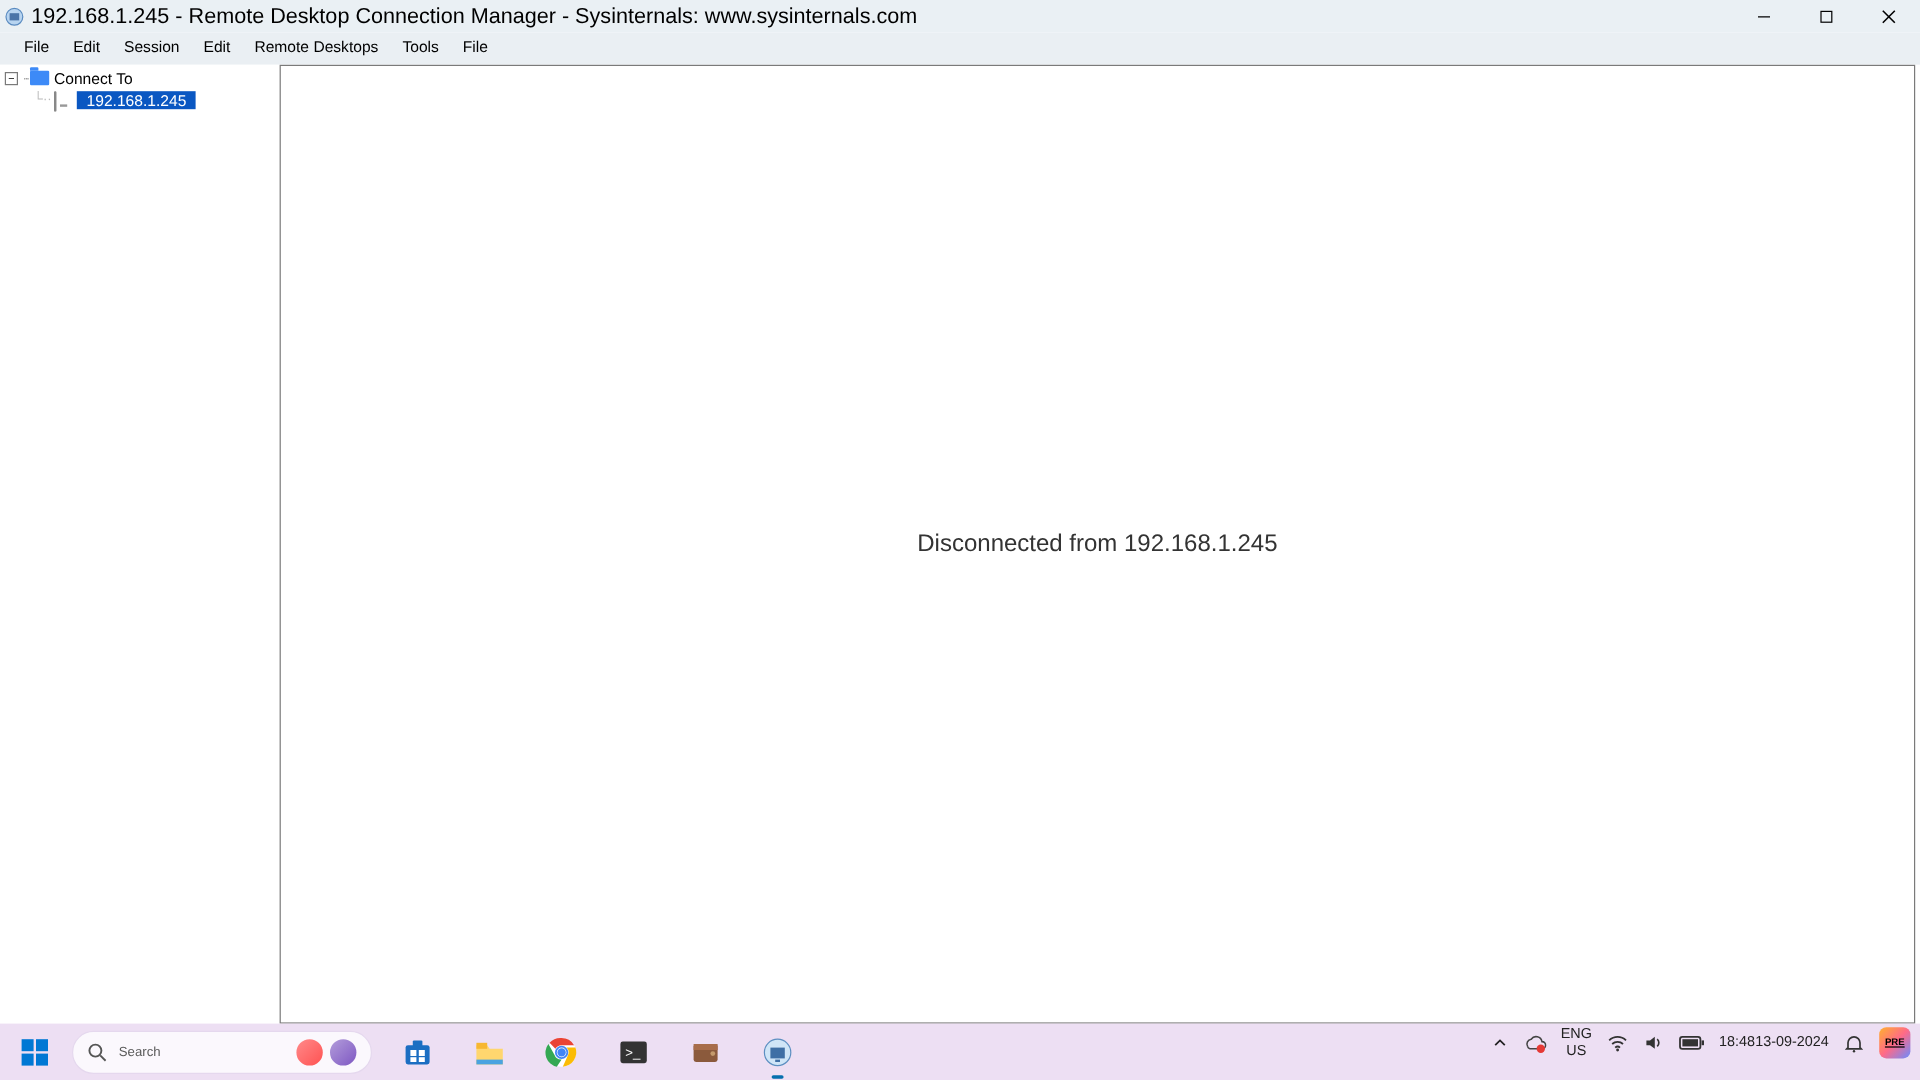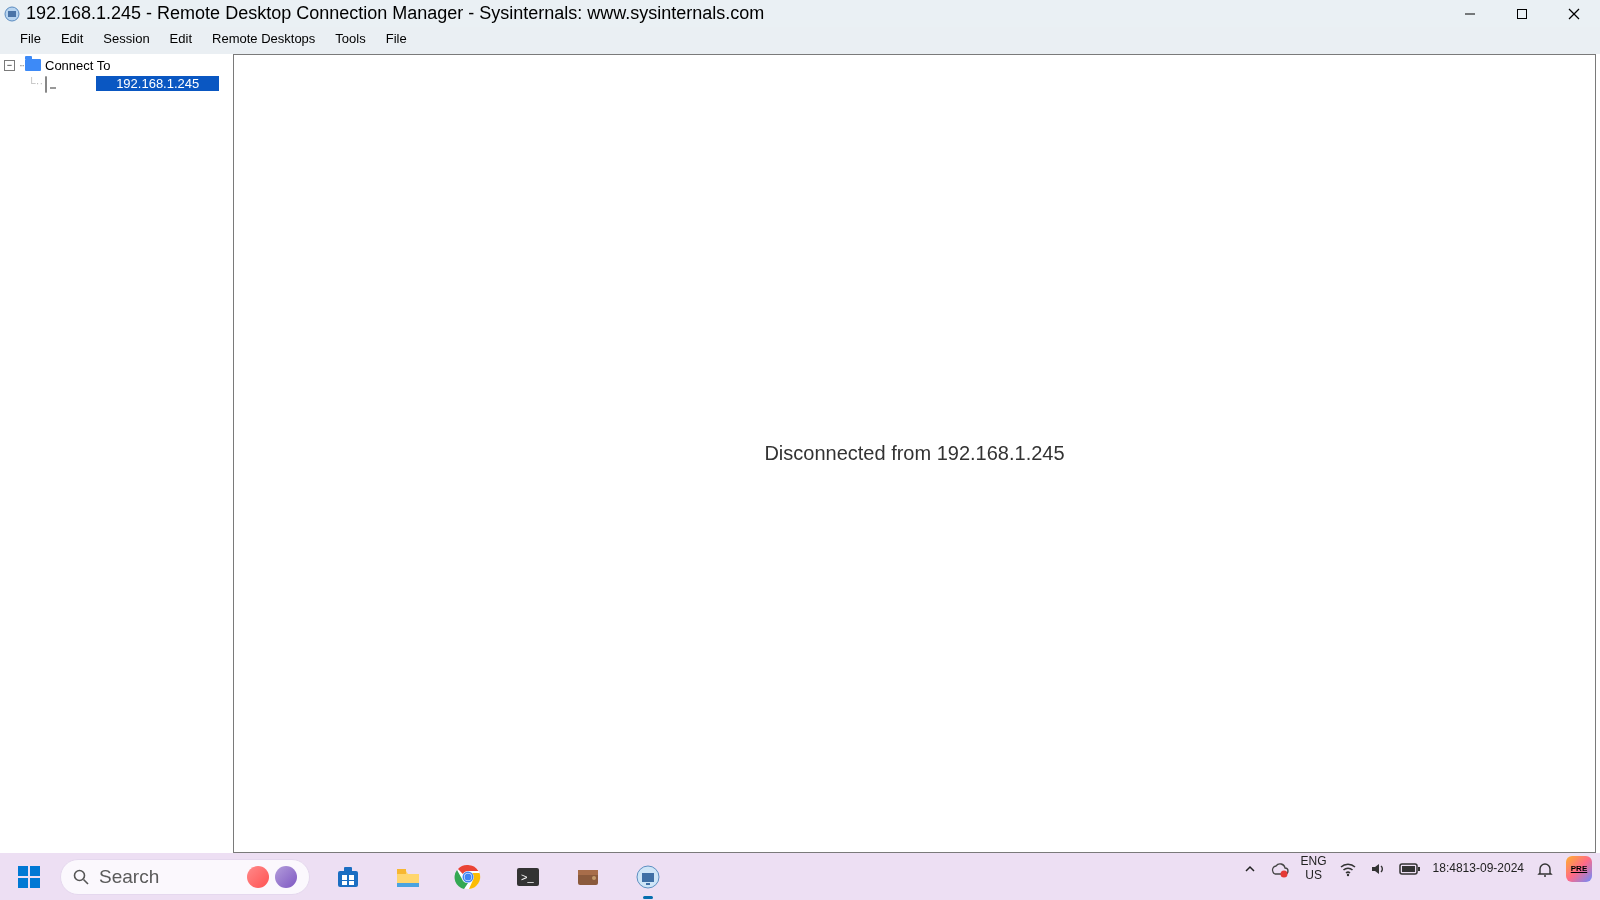--- a/index.html
+++ b/index.html
@@ -94,21 +94,21 @@
   }
   .child-lines {
     color:#bbb; font-size:11px; margin-right:2px;
   }
   .monitor-icon {
     width:16px; height:12px; display:inline-block; margin-right:3px; position:relative;
   }
   .monitor-icon .screen{width:14px;height:10px;background:#dadada;border:1px solid #888;border-radius:1px;}
   .monitor-icon .stand{position:absolute;left:5px;top:10px;width:6px;height:2px;background:#999;}
   .selected-node {
-    background:#0a57c2; color:#fff; padding:0 20px;margin-left:32px;
+    background:#0a57c2; color:#fff; padding:0 8px;
   }
 
   
   .content {
     flex: 1;
     border: 1px solid #7a7a7a;
     display:flex; align-items:center; justify-content:center;
     margin: 0 4px 0 0;
     position: relative;
   }
@@ -137,21 +137,21 @@
 
   .search-box {
     height: 36px; width: 250px;
     background:#fbf8fd;
     border:1px solid #e5d8ee;
     border-radius: 20px;
     display:flex; align-items:center;
     padding: 0 12px;
     margin-left: 10px;
     gap: 10px;
-    font-size: 19px; color:#5a5a5a;
+    font-size: 11px; color:#5a5a5a;
   }
   .search-icon { width:16px;height:16px;display:flex;align-items:center;justify-content:center; }
   .search-extras { margin-left:auto; display:flex; gap:6px; }
   .search-extras .circ {
     width:22px;height:22px;border-radius:50%;
   }
 
   .task-icons {
     display:flex; align-items:center; gap:28px;
     margin-left: 22px;

